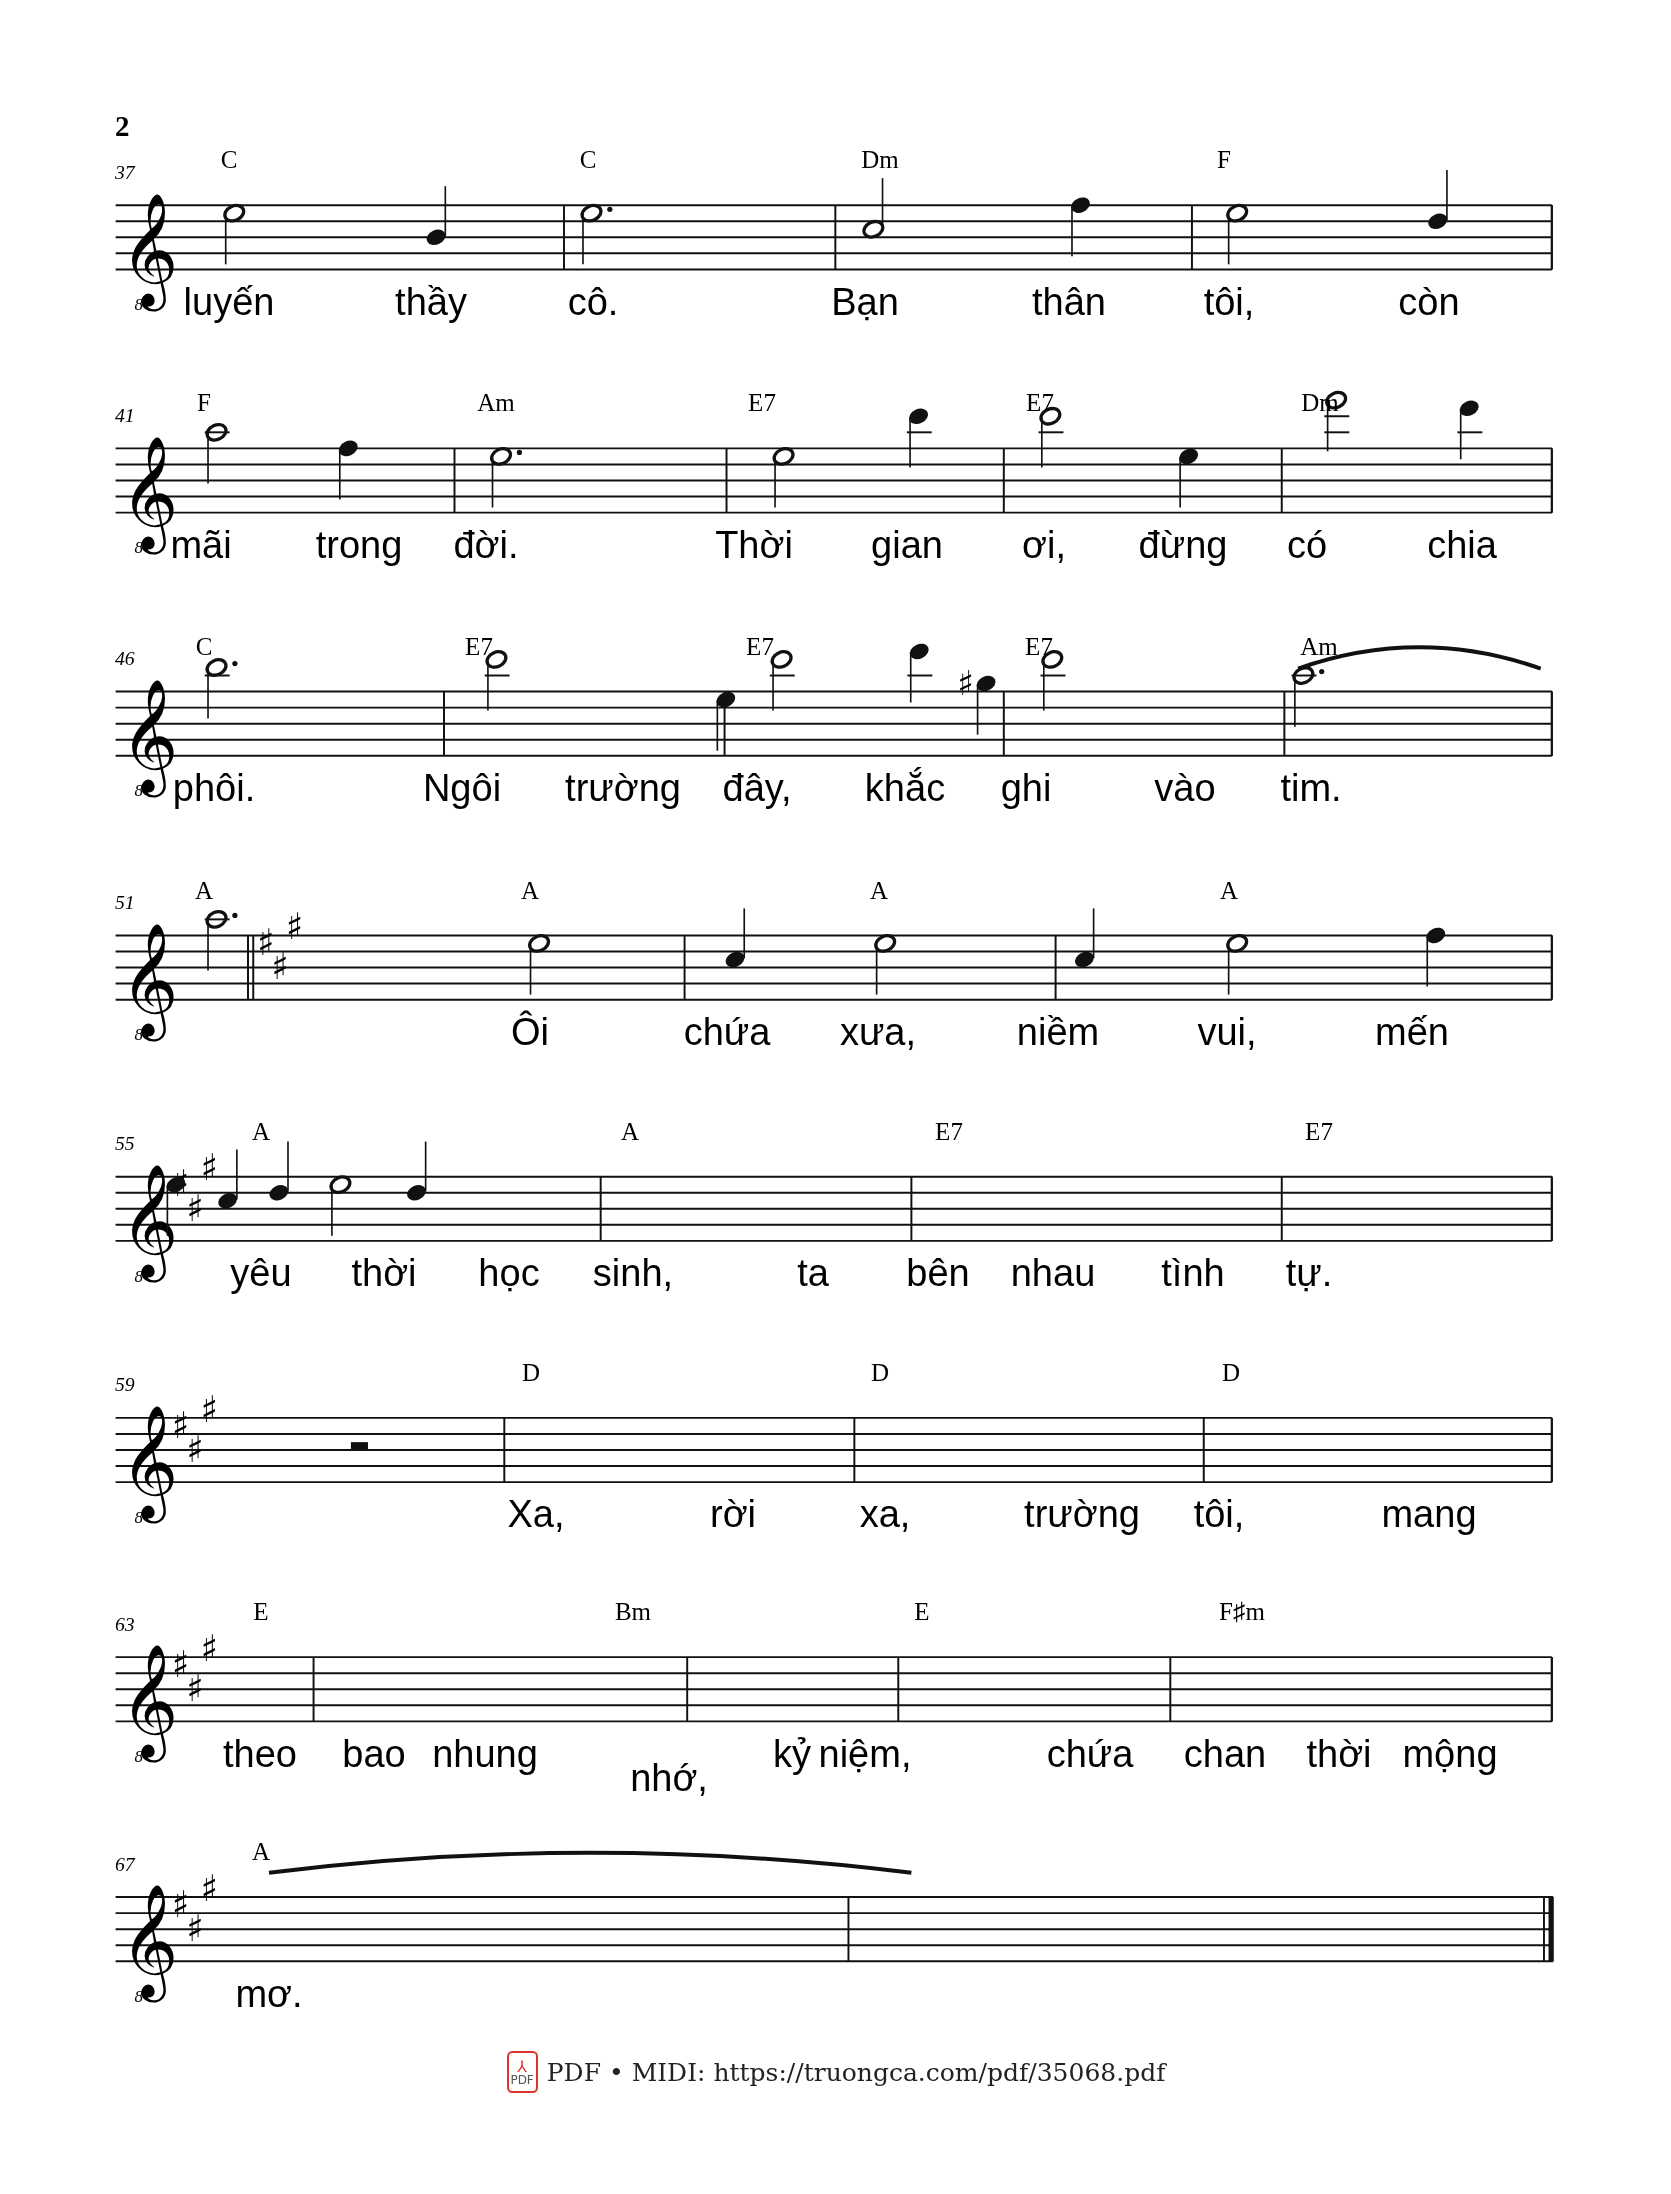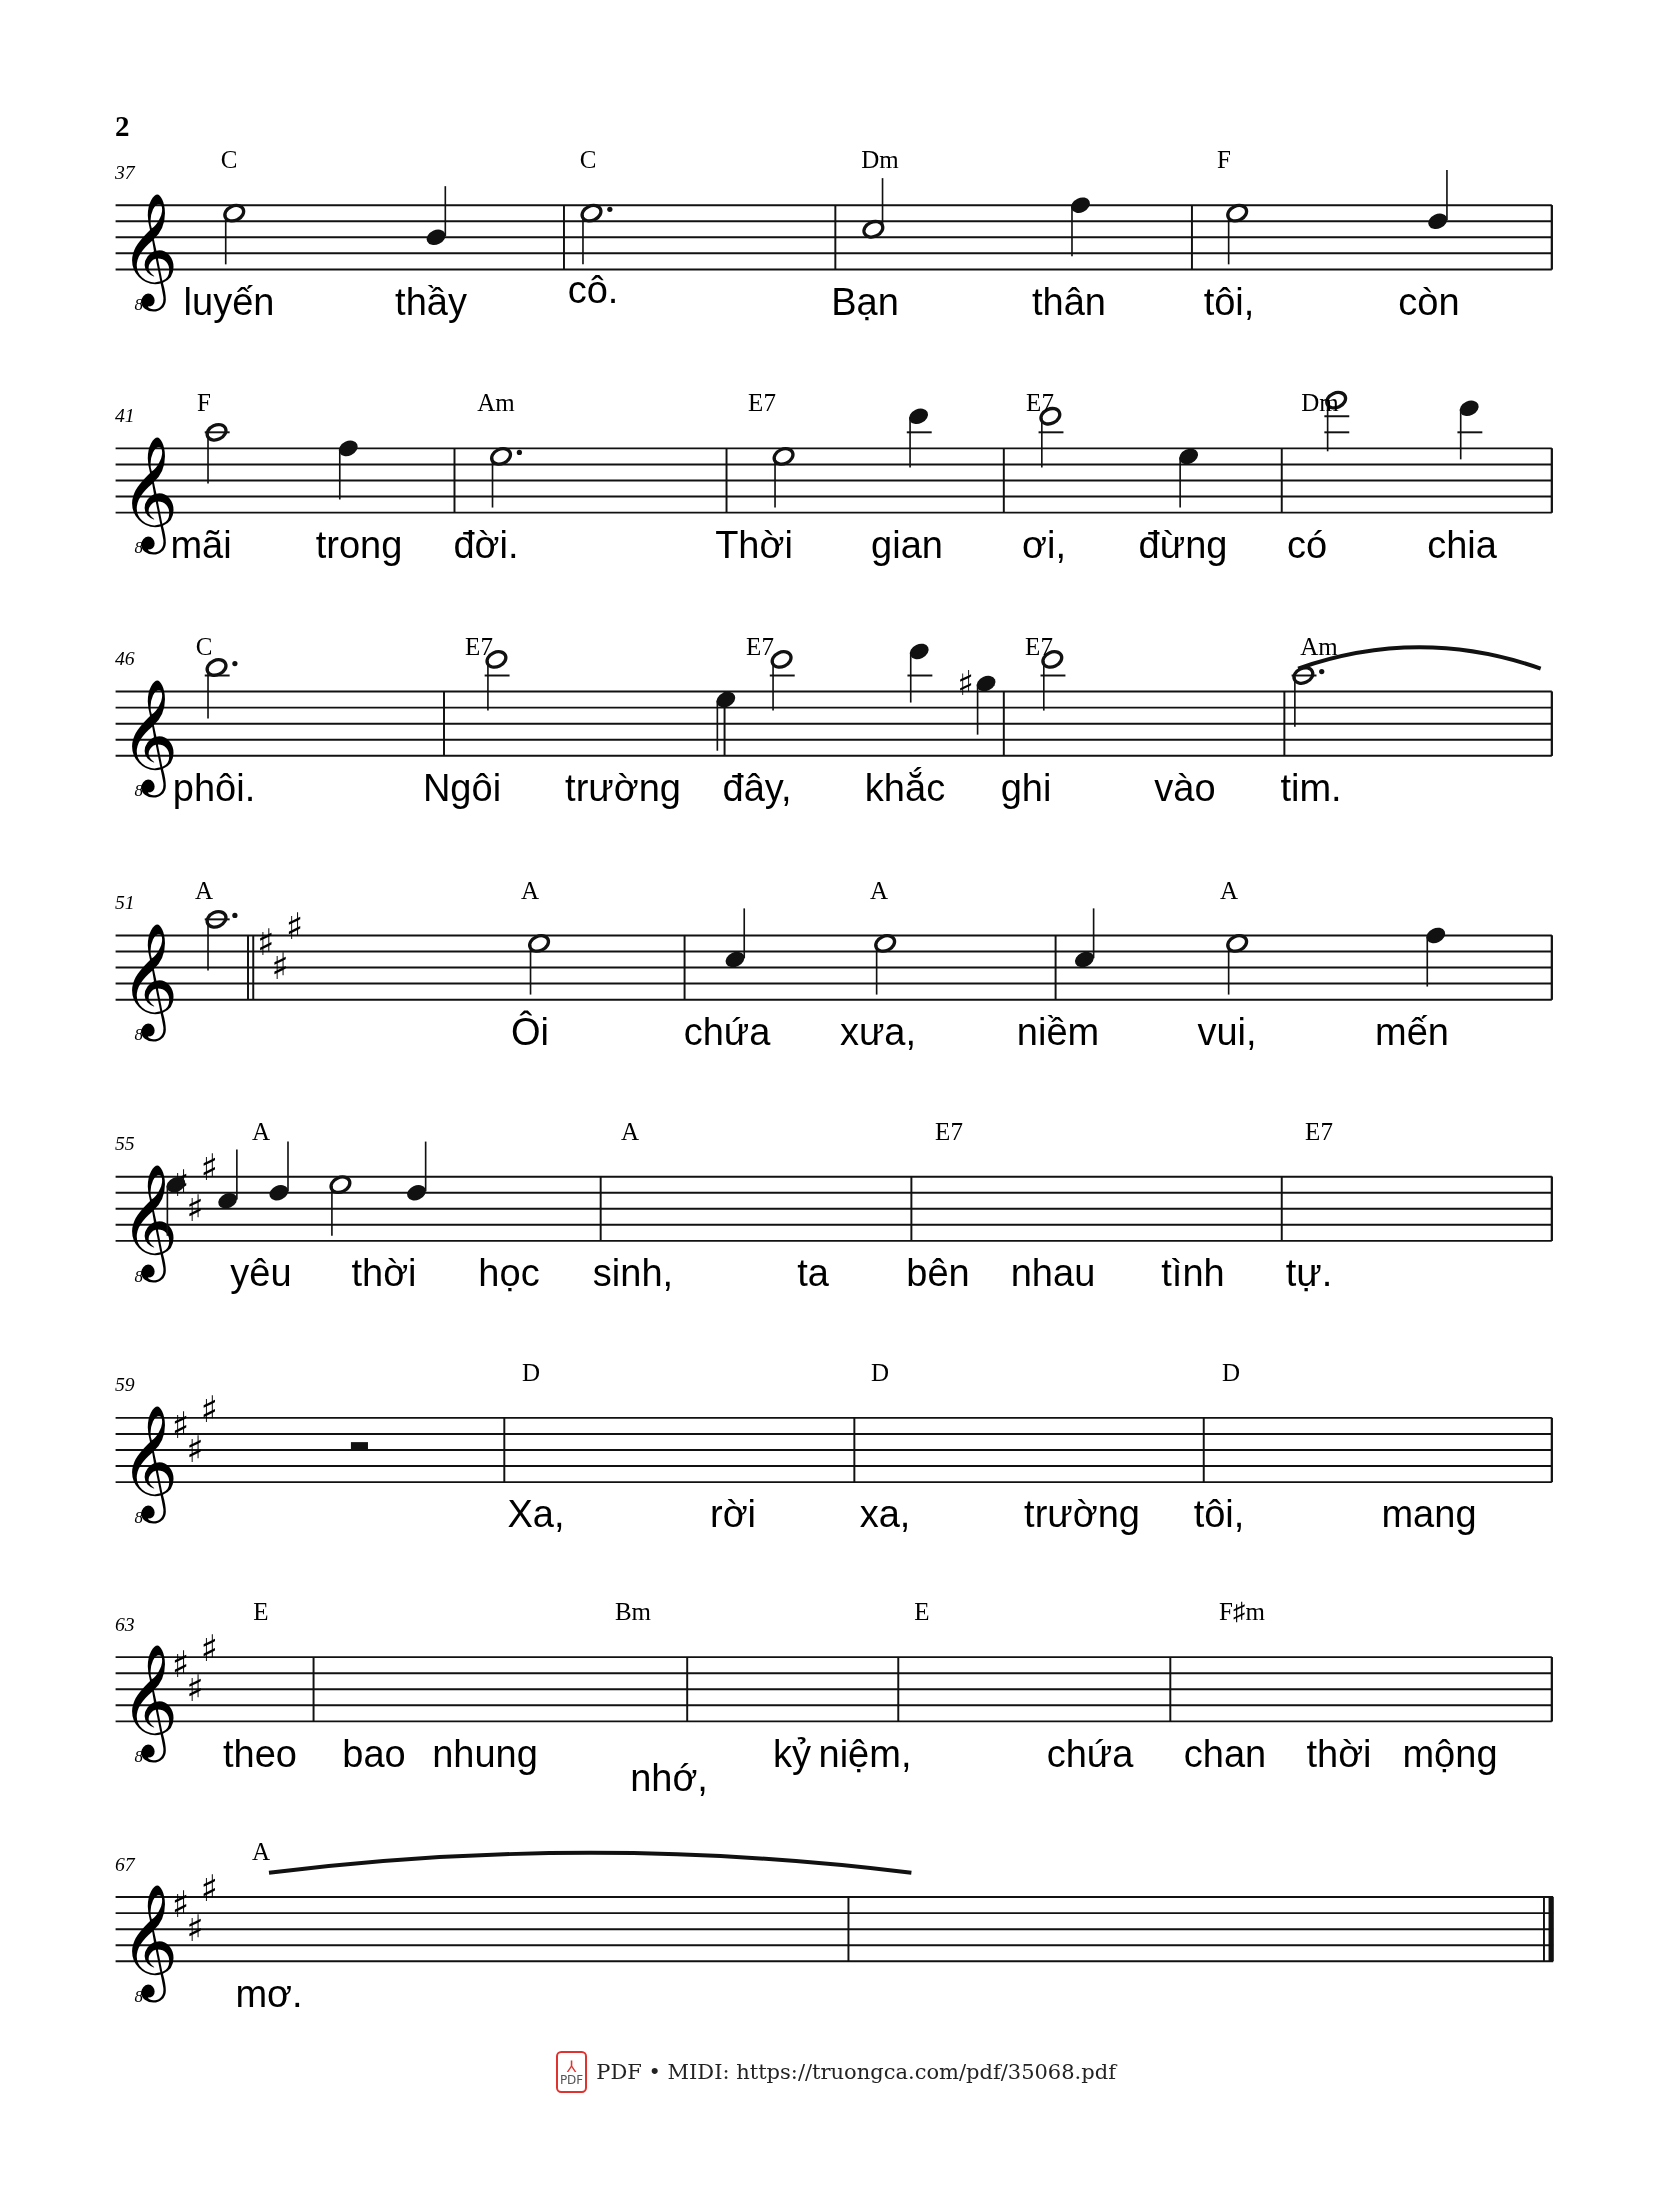--- a/index.html
+++ b/index.html
@@ -10,21 +10,21 @@
   .system { position: absolute; left: 0; width: 1672px; }
   .measure-num { position: absolute; left: 115px; font-size: 19.7px; font-style: italic;
                  font-family: "Liberation Serif", serif; }
   .chord { position: absolute; font-size: 25px; font-family: "Liberation Serif", serif;
            transform: translateX(-50%); white-space: nowrap; }
   .lyric { position: absolute; font-size: 38px; font-family: "Liberation Sans", sans-serif;
            transform: translateX(-50%); white-space: nowrap; }
   svg.staff { position: absolute; left: 0; top: 0; overflow: visible; }
   .footer { position: absolute; top: 2051px; left: 0; width: 1672px; display: flex;
             justify-content: center; align-items: center; gap: 9.2px; }
-  .footer-text { font-size: 21px; font-family: "DejaVu Serif", serif; color: #222; }
+  .footer-text { font-size: 25px; font-family: "DejaVu Serif", serif; color: #222; }
   .pdf-icon { width: 31px; height: 42px; border: 2px solid #e0332f; border-radius: 5.2px;
               position: relative; box-sizing: border-box; background: #fff; }
   .pdf-icon .glyph { position: absolute; left: 0; right: 0; top: 3.9px; text-align: center;
                      color: #e0332f; font-size: 15.7px; font-family: "DejaVu Sans", sans-serif; }
   .pdf-icon .label { position: absolute; left: 0; right: 0; bottom: 3.9px; text-align: center;
                      color: #555; font-size: 12px; font-family: "DejaVu Sans", sans-serif; }
 </style>
 </head>
 <body>
 
@@ -242,21 +242,21 @@
 
 <div id="systems">
     <div class="system" style="top: 0px;">
       <div class="measure-num" style="top: 161px;">37</div>
       <div class="chord" style="left: 229px; top: 146px;">C</div>
       <div class="chord" style="left: 588px; top: 146px;">C</div>
       <div class="chord" style="left: 880px; top: 146px;">Dm</div>
       <div class="chord" style="left: 1224px; top: 146px;">F</div>
       <div class="lyric" style="left: 229px; top: 281px;">luyến</div>
       <div class="lyric" style="left: 431px; top: 281px;">thầy</div>
-      <div class="lyric" style="left: 593px; top: 269px;">cô.</div>
+      <div class="lyric" style="left: 593px; top: 281px;">cô.</div>
       <div class="lyric" style="left: 865px; top: 281px;">Bạn</div>
       <div class="lyric" style="left: 1069px; top: 281px;">thân</div>
       <div class="lyric" style="left: 1229px; top: 281px;">tôi,</div>
       <div class="lyric" style="left: 1429px; top: 281px;">còn</div>
     </div>
     <div class="system" style="top: 0px;">
       <div class="measure-num" style="top: 404px;">41</div>
       <div class="chord" style="left: 204px; top: 389px;">F</div>
       <div class="chord" style="left: 496px; top: 389px;">Am</div>
       <div class="chord" style="left: 762px; top: 389px;">E7</div>

